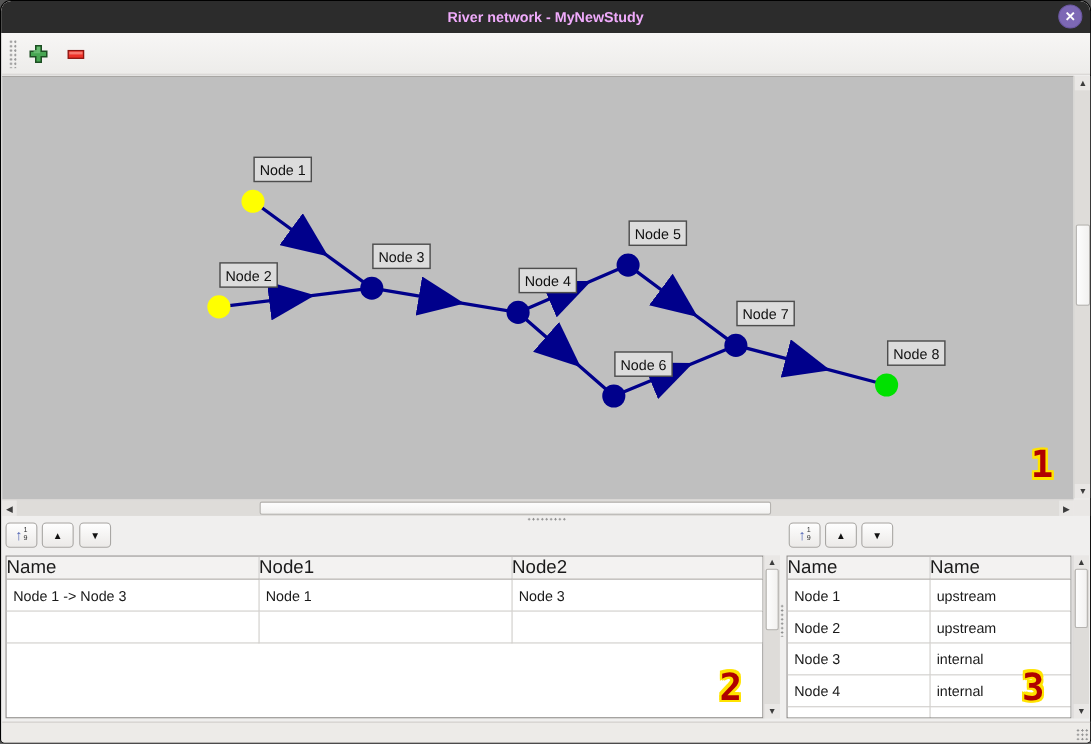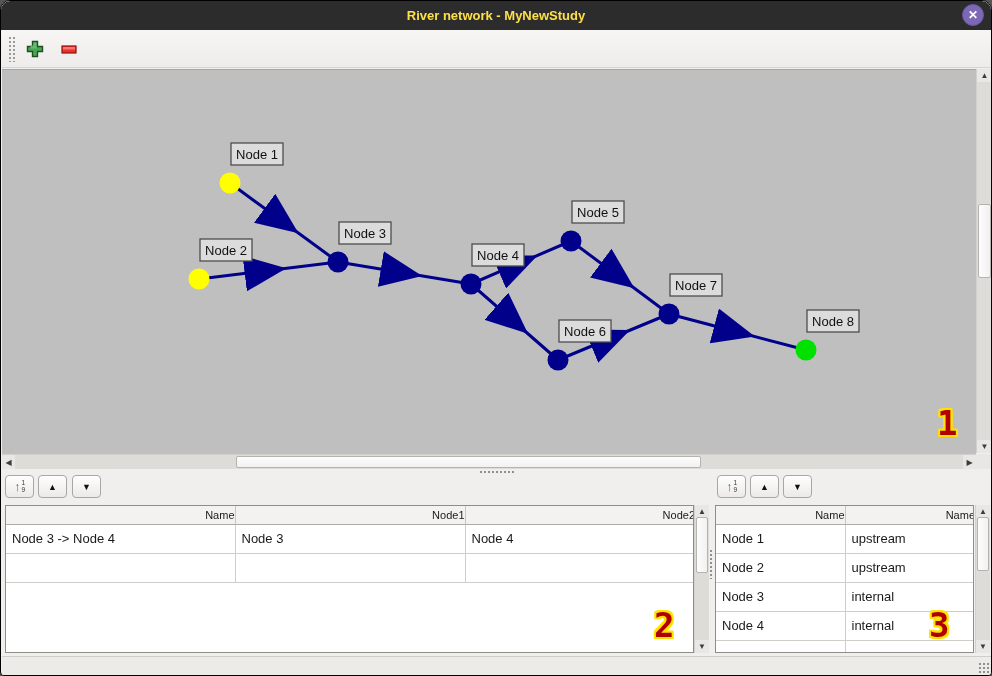--- a/index.html
+++ b/index.html
@@ -8,21 +8,21 @@
   .window {
     position:relative; width:992px; height:676px; overflow:hidden;
     background:#f0efee; border:1px solid #000; border-radius:10px 10px 4px 4px;
   }
   
   .titlebar {
     position:absolute; left:0; top:0; width:100%; height:29px;
     background:#2c2c2c; border-radius:9px 9px 0 0;
     display:flex; align-items:center; justify-content:center;
   }
-  .titlebar .title { color:#fde047; font-weight:bold; font-size:13px; }
+  .titlebar .title { color:#f0abfc; font-weight:bold; font-size:13px; }
   .close-btn {
     position:absolute; right:7px; top:3px; width:22px; height:22px; border-radius:50%;
     background:#7d68b5; border:1px solid #6a57a0;
     display:flex; align-items:center; justify-content:center;
     color:#fff; font-size:12px; font-weight:bold; cursor:pointer;
   }
   
   .toolbar {
     position:absolute; left:1px; top:29px; width:990px; height:38px;
     background:linear-gradient(#f7f6f5,#edecea);
@@ -75,21 +75,21 @@
   .sort-icon { display:flex; align-items:center; line-height:1; }
   .sort-icon .arrow-glyph { color:#5064b4; font-size:13px; font-weight:bold; }
   .sort-icon .digits { display:flex; flex-direction:column; font-size:6.5px; color:#333; margin-left:1px; }
   
   .dtable {
     position:absolute; top:504px; height:148px; overflow:hidden;
     background:#fff; border:1px solid #8f8d8a;
   }
   table { border-collapse:collapse; table-layout:fixed; width:100%; }
   th {
-    height:18px; font-weight:normal; font-size:11px; text-align:right;
+    height:18px; font-weight:normal; font-size:17px; text-align:left;
     background:#f3f2f1; border-right:1px solid #c9c7c5; border-bottom:1px solid #aeaca9;
     overflow:hidden; white-space:nowrap;
   }
   td {
     height:29px; padding-left:6px; font-size:13px; background:#fff;
     border-right:1px solid #cfcdca; border-bottom:1px solid #cfcdca;
     overflow:hidden; white-space:nowrap;
   }
   th:last-child, td:last-child { border-right:none; }
   
@@ -257,23 +257,23 @@
         </colgroup>
       <thead>
           <tr>
             <th>Name</th>
             <th>Node1</th>
             <th>Node2</th>
           </tr>
         </thead>
       <tbody>
           <tr>
-            <td>Node 3 -&gt; Node 4</td>
+            <td>Node 1 -&gt; Node 3</td>
+            <td>Node 1</td>
             <td>Node 3</td>
-            <td>Node 4</td>
           </tr>
           <tr>
             <td></td>
             <td></td>
             <td></td>
           </tr>
         </tbody>
     </table>
   </div>
 

